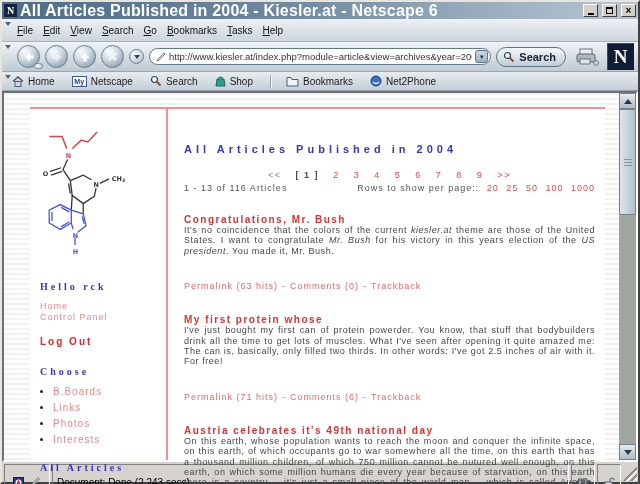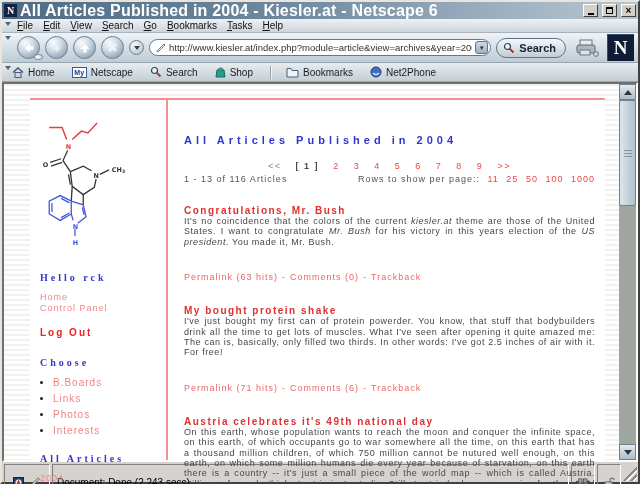--- a/index.html
+++ b/index.html
@@ -12,21 +12,21 @@
     display:flex;align-items:center;padding:0 2px;gap:3px;flex:0 0 auto;}
   .app-icon{width:13px;height:13px;background:#14233f;color:#fff;font-family:"Liberation Serif",serif;
     font-weight:bold;font-size:10px;line-height:13px;text-align:center;flex:0 0 auto;}
   .title-text{flex:1;color:#fff;font-weight:bold;font-size:16px;white-space:nowrap;overflow:hidden;letter-spacing:.2px;}
   .win-btn{width:15px;height:13px;background:#d4d0c8;border:1px solid;border-color:#fff #404040 #404040 #fff;
     display:flex;align-items:center;justify-content:center;margin-left:1px;}
   .g-min{width:6px;height:2px;background:#000;margin-top:6px;}
   .g-max{width:7px;height:7px;border:1px solid #000;border-top-width:2px;}
   .g-close{font-size:10px;font-weight:bold;line-height:9px;color:#000;}
   
-  .menubar{height:14px;background:linear-gradient(#eef1f4,#ccd5dc);border-bottom:1px solid #a7b3bd;
+  .menubar{height:23px;background:linear-gradient(#eef1f4,#ccd5dc);border-bottom:1px solid #a7b3bd;
     display:flex;align-items:center;font-size:10px;color:#111;padding-left:1px;flex:0 0 auto;}
   .grippy{width:9px;height:100%;position:relative;flex:0 0 auto;}
   .grippy::after{content:"";position:absolute;left:2px;top:3px;border-left:3px solid transparent;
     border-right:3px solid transparent;border-top:4px solid #55656f;}
   .menu-item{display:inline-block;padding:0 5px;cursor:default;}
   .menu-item::first-letter{text-decoration:underline;}
   
   .navbar{height:30px;background:linear-gradient(#f0f3f6,#bfcbd4);border-bottom:1px solid #98a7b2;
     display:flex;align-items:center;gap:5px;padding:0 4px 0 1px;flex:0 0 auto;}
   .round-btn{width:23px;height:23px;border-radius:50%;flex:0 0 auto;position:relative;
@@ -320,39 +320,39 @@
               <span class="pag-num">6</span>
               <span class="pag-num">7</span>
               <span class="pag-num">8</span>
               <span class="pag-num">9</span>
               <span class="pag-num">&gt;&gt;</span>
             </div>
             <div class="pag-line2">
               <span>1 - 13 of 116 Articles</span>
               <span>
                 <span>Rows to show per page::</span>
-                <span class="rows-opt">11</span>
+                <span class="rows-opt">20</span>
                 <span class="rows-opt">25</span>
                 <span class="rows-opt">50</span>
                 <span class="rows-opt">100</span>
                 <span class="rows-opt">1000</span>
               </span>
             </div>
           </div>
 
           <div>
             <div class="art-title first">Congratulations, Mr. Bush</div>
             <div class="art-body"><span>It's no coincidence that the colors of the current </span><i>kiesler.at</i><span> theme are those of the United States. I want to congratulate </span><i>Mr. Bush</i><span> for his victory in this years election of the </span><i>US president</i><span>. You made it, Mr. Bush.</span></div>
             <div class="art-foot">
               <span>Permalink (63 hits)</span><span class="foot-sep">-</span><span>Comments (0)</span><span class="foot-sep">-</span><span>Trackback</span>
             </div>
           </div>
 
           <div>
-            <div class="art-title">My bought protein shake</div>
+            <div class="art-title">My first protein whose</div>
             <div class="art-body">I've just bought my first can of protein powerder. You know, that stuff that bodybuilders drink all the time to get lots of muscles. What I've seen after opening it quite amazed me: The can is, basically, only filled two thirds. In other words: I've got 2.5 inches of air with it. For free!</div>
             <div class="art-foot">
               <span>Permalink (71 hits)</span><span class="foot-sep">-</span><span>Comments (6)</span><span class="foot-sep">-</span><span>Trackback</span>
             </div>
           </div>
 
           <div>
             <div class="art-title">Austria celebrates it's 49th national day</div>
             <div class="art-body">On this earth, whose population wants to reach the moon and conquer the infinite space, on this earth, of which occupants go to war somewhere all the time, on this earth that has a thousand million children, of which 750 million cannot be nutured well enough, on this earth, on which some million humans die every year because of starvation, on this earth there is a country -- it's just a small piece of the world map -- which is called Austria. Millions of people think, Austria is Australia. Still, Austria had some meaning for the world and still has.</div>
           </div>

